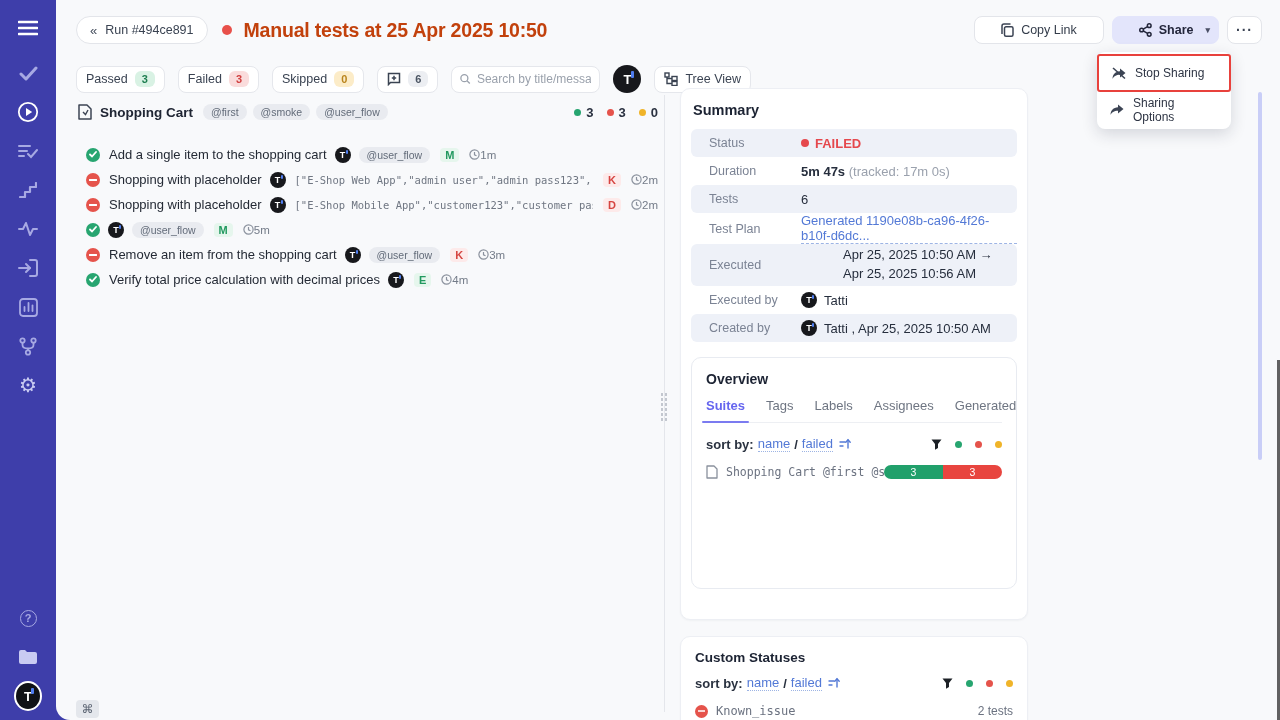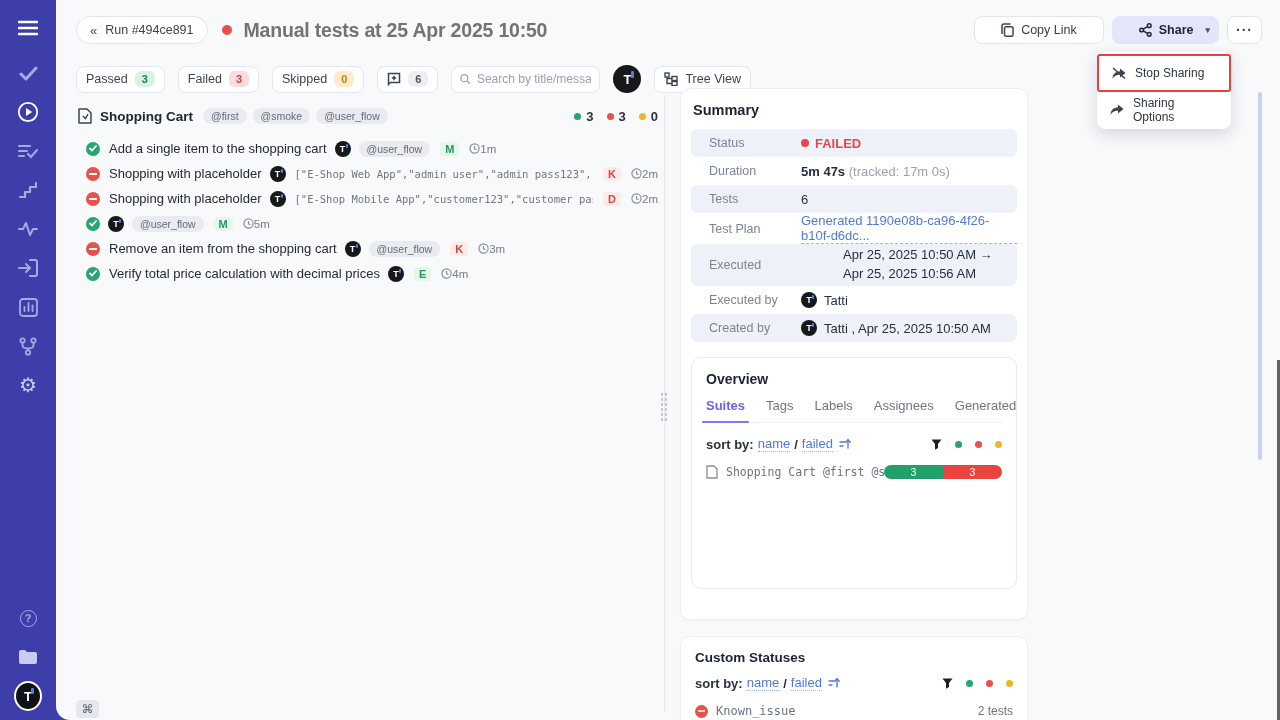--- a/index.html
+++ b/index.html
@@ -27,21 +27,21 @@
   
   #main { position:absolute; left:56px; top:0; right:0; bottom:0; background:#f8f9fb;
           border-bottom-left-radius:14px; overflow:hidden; }
 
   
   .topbar { position:absolute; left:20px; top:16px; display:flex; align-items:center; }
   .run-btn { height:28px; display:flex; align-items:center; gap:8px; padding:0 13px; background:#fff;
              border:1px solid #e3e5ea; border-radius:14px; font-size:12.5px; color:#3a4352; cursor:pointer; }
   .run-btn .chev { font-size:13px; color:#444d5c; }
   .fail-dot { width:10px; height:10px; border-radius:50%; background:#e8504a; margin:0 12px 0 14px; }
-  .page-title { font-size:19.5px; font-weight:bold; color:#737373; letter-spacing:-0.2px; }
+  .page-title { font-size:19.5px; font-weight:bold; color:#c2410c; letter-spacing:-0.2px; }
 
   .topbar-right { position:absolute; right:18px; top:16px; display:flex; align-items:center; gap:8px; }
   .hbtn { height:28px; display:flex; align-items:center; gap:7px; padding:0 26px; background:#fff;
           border:1px solid #e3e5ea; border-radius:8px; font-size:12.5px; color:#333c4a; cursor:pointer; }
   .hbtn.share { background:#e3e5fb; border-color:#e3e5fb; color:#23263b; font-weight:600; padding-right:8px; }
   .hbtn.share .caret { font-size:9px; color:#4a4f66; margin-left:5px; }
   .hbtn.more { padding:0 8px; font-weight:bold; font-size:14px; color:#3c4454; letter-spacing:1px; }
 
   
   .menu { position:absolute; left:1041px; top:52px; width:134px; background:#fff; border-radius:8px;
@@ -63,21 +63,21 @@
   .search { height:27px; width:149px; border:1px solid #e5e7ec; border-radius:8px; background:#fff;
             display:flex; align-items:center; padding:0 8px; gap:6px; }
   .search input { border:0; outline:0; font-size:12px; width:100%; background:transparent; color:#333; font-family:"Liberation Sans",sans-serif; }
   .search input::placeholder { color:#9aa1ac; }
   .av-28 { width:28px; height:28px; border-radius:50%; background:#17181c; color:#fff; font-weight:bold;
            font-size:13px; display:flex; align-items:center; justify-content:center; position:relative; cursor:pointer; }
   .av-28 i { top:6px; right:7px; height:7px; }
 
   
   .testlist { position:absolute; left:14px; top:100px; width:588px; }
-  .suite-row { display:flex; align-items:flex-end; height:24px; padding-left:8px; margin-bottom:12px; cursor:pointer; }
+  .suite-row { display:flex; align-items:center; height:24px; padding-left:8px; margin-bottom:18px; cursor:pointer; }
   .suite-name { font-size:13.5px; font-weight:600; color:#202634; margin-left:8px; }
   .tags { display:flex; gap:6px; margin-left:10px; }
   .tag { font-size:10.5px; background:#e9ebf0; color:#626b79; padding:2px 8px; border-radius:9px; }
   .suite-counts { margin-left:auto; display:flex; align-items:center; gap:13px; }
   .cgrp { display:flex; align-items:center; gap:5px; font-size:13px; font-weight:600; color:#2a3140; }
   .dot7 { width:7px; height:7px; border-radius:50%; }
   .dot-g { background:#27a570; } .dot-r { background:#e5534b; } .dot-y { background:#f0b429; }
 
   .trow { display:flex; align-items:center; height:25px; padding-left:16px; cursor:pointer; }
   .st-ic { width:14px; height:14px; border-radius:50%; display:flex; align-items:center; justify-content:center;

